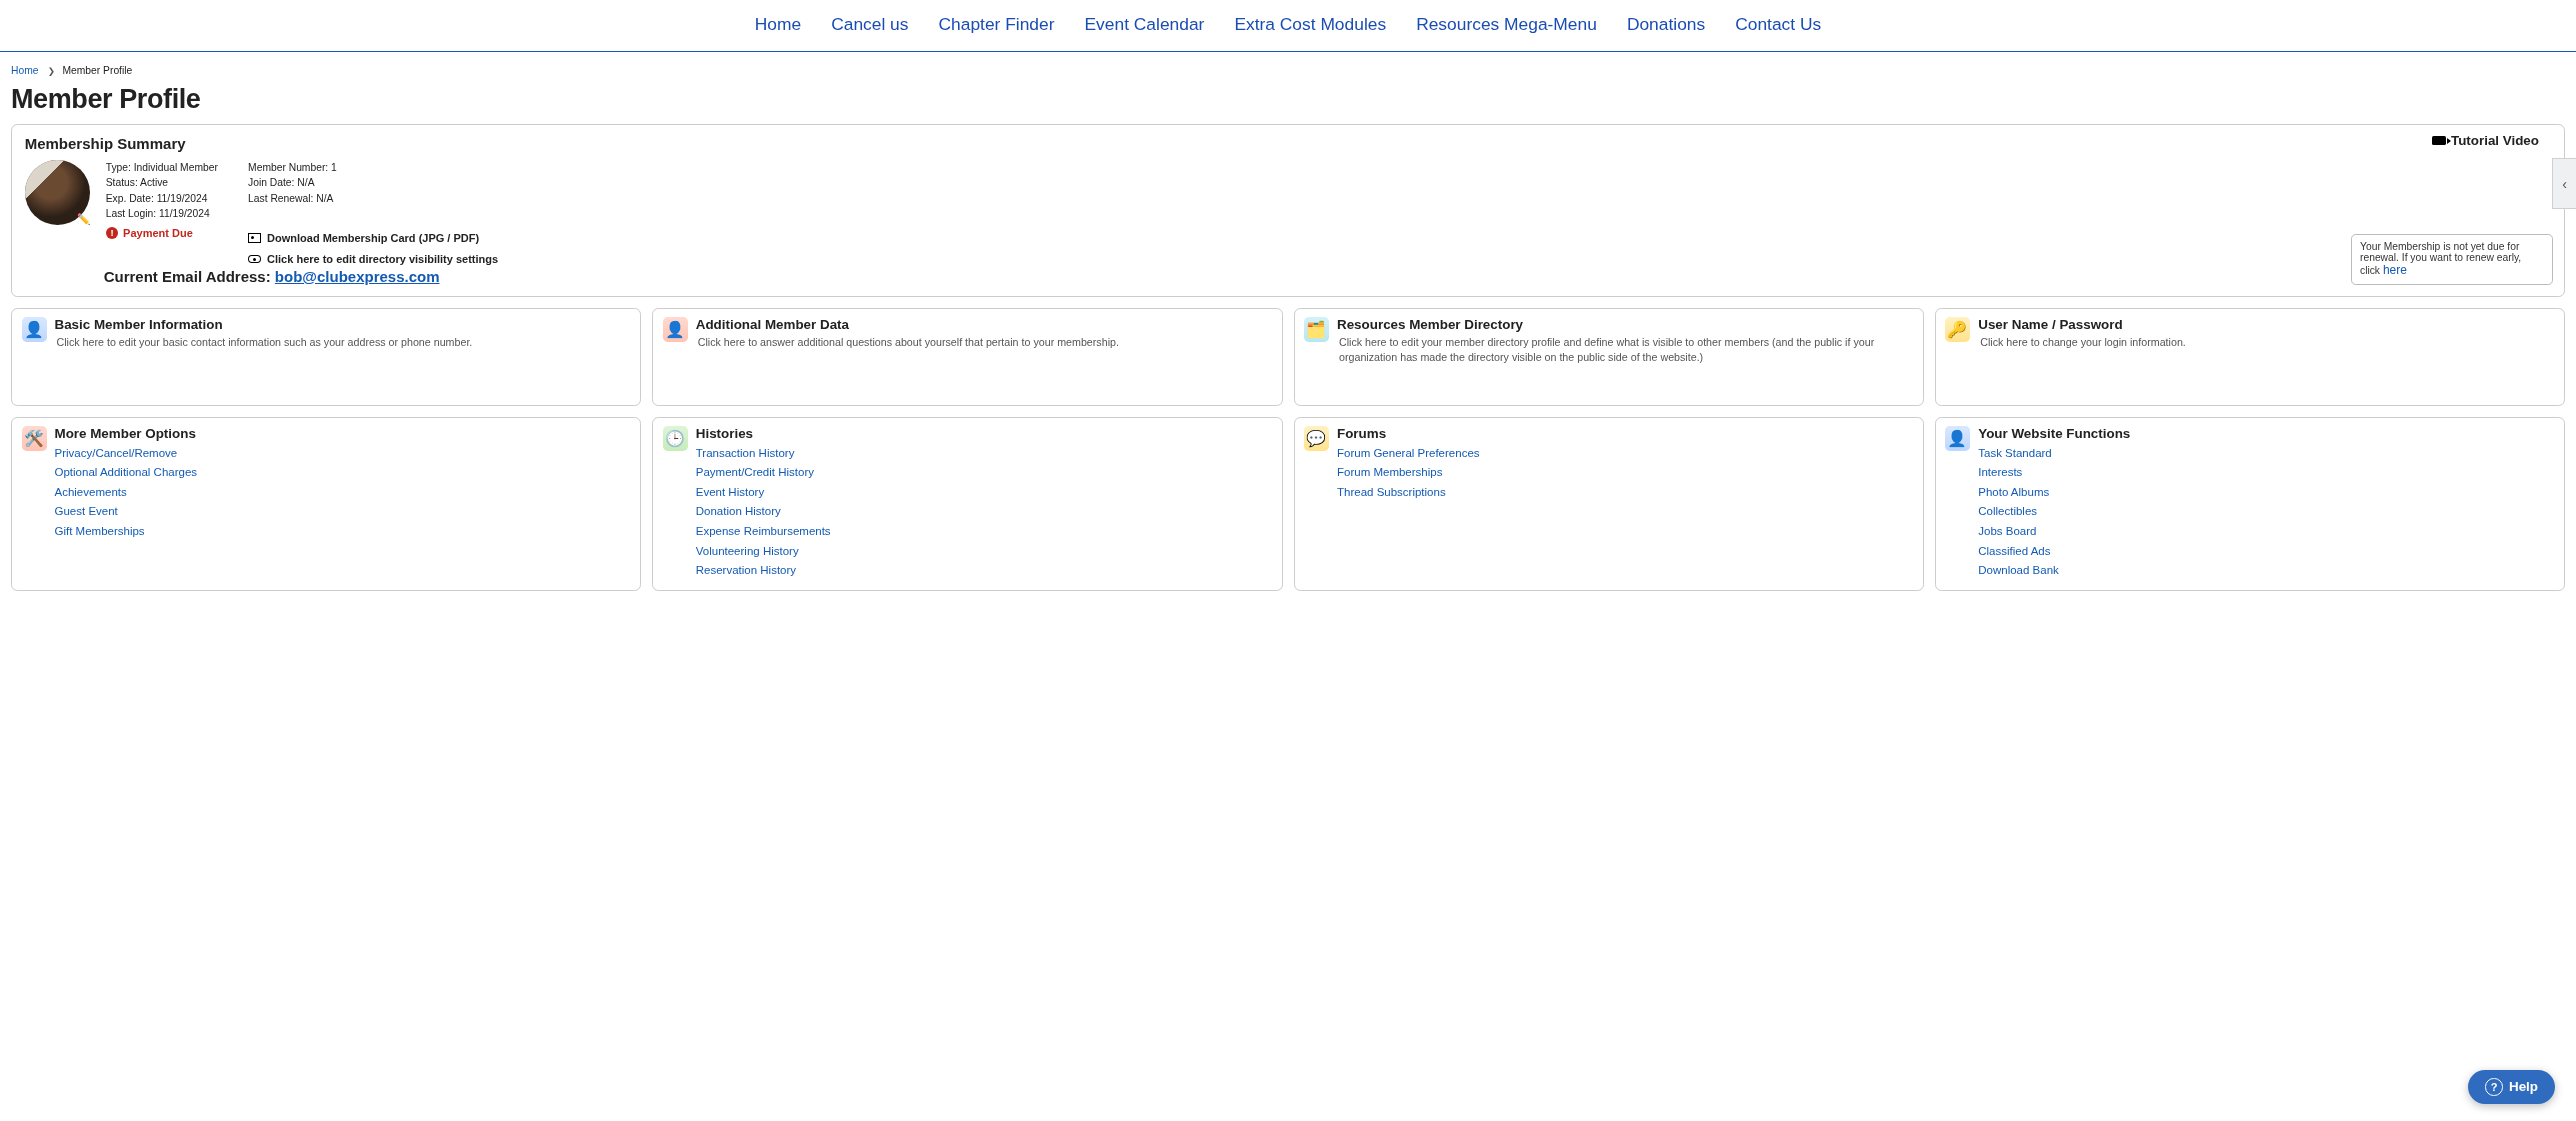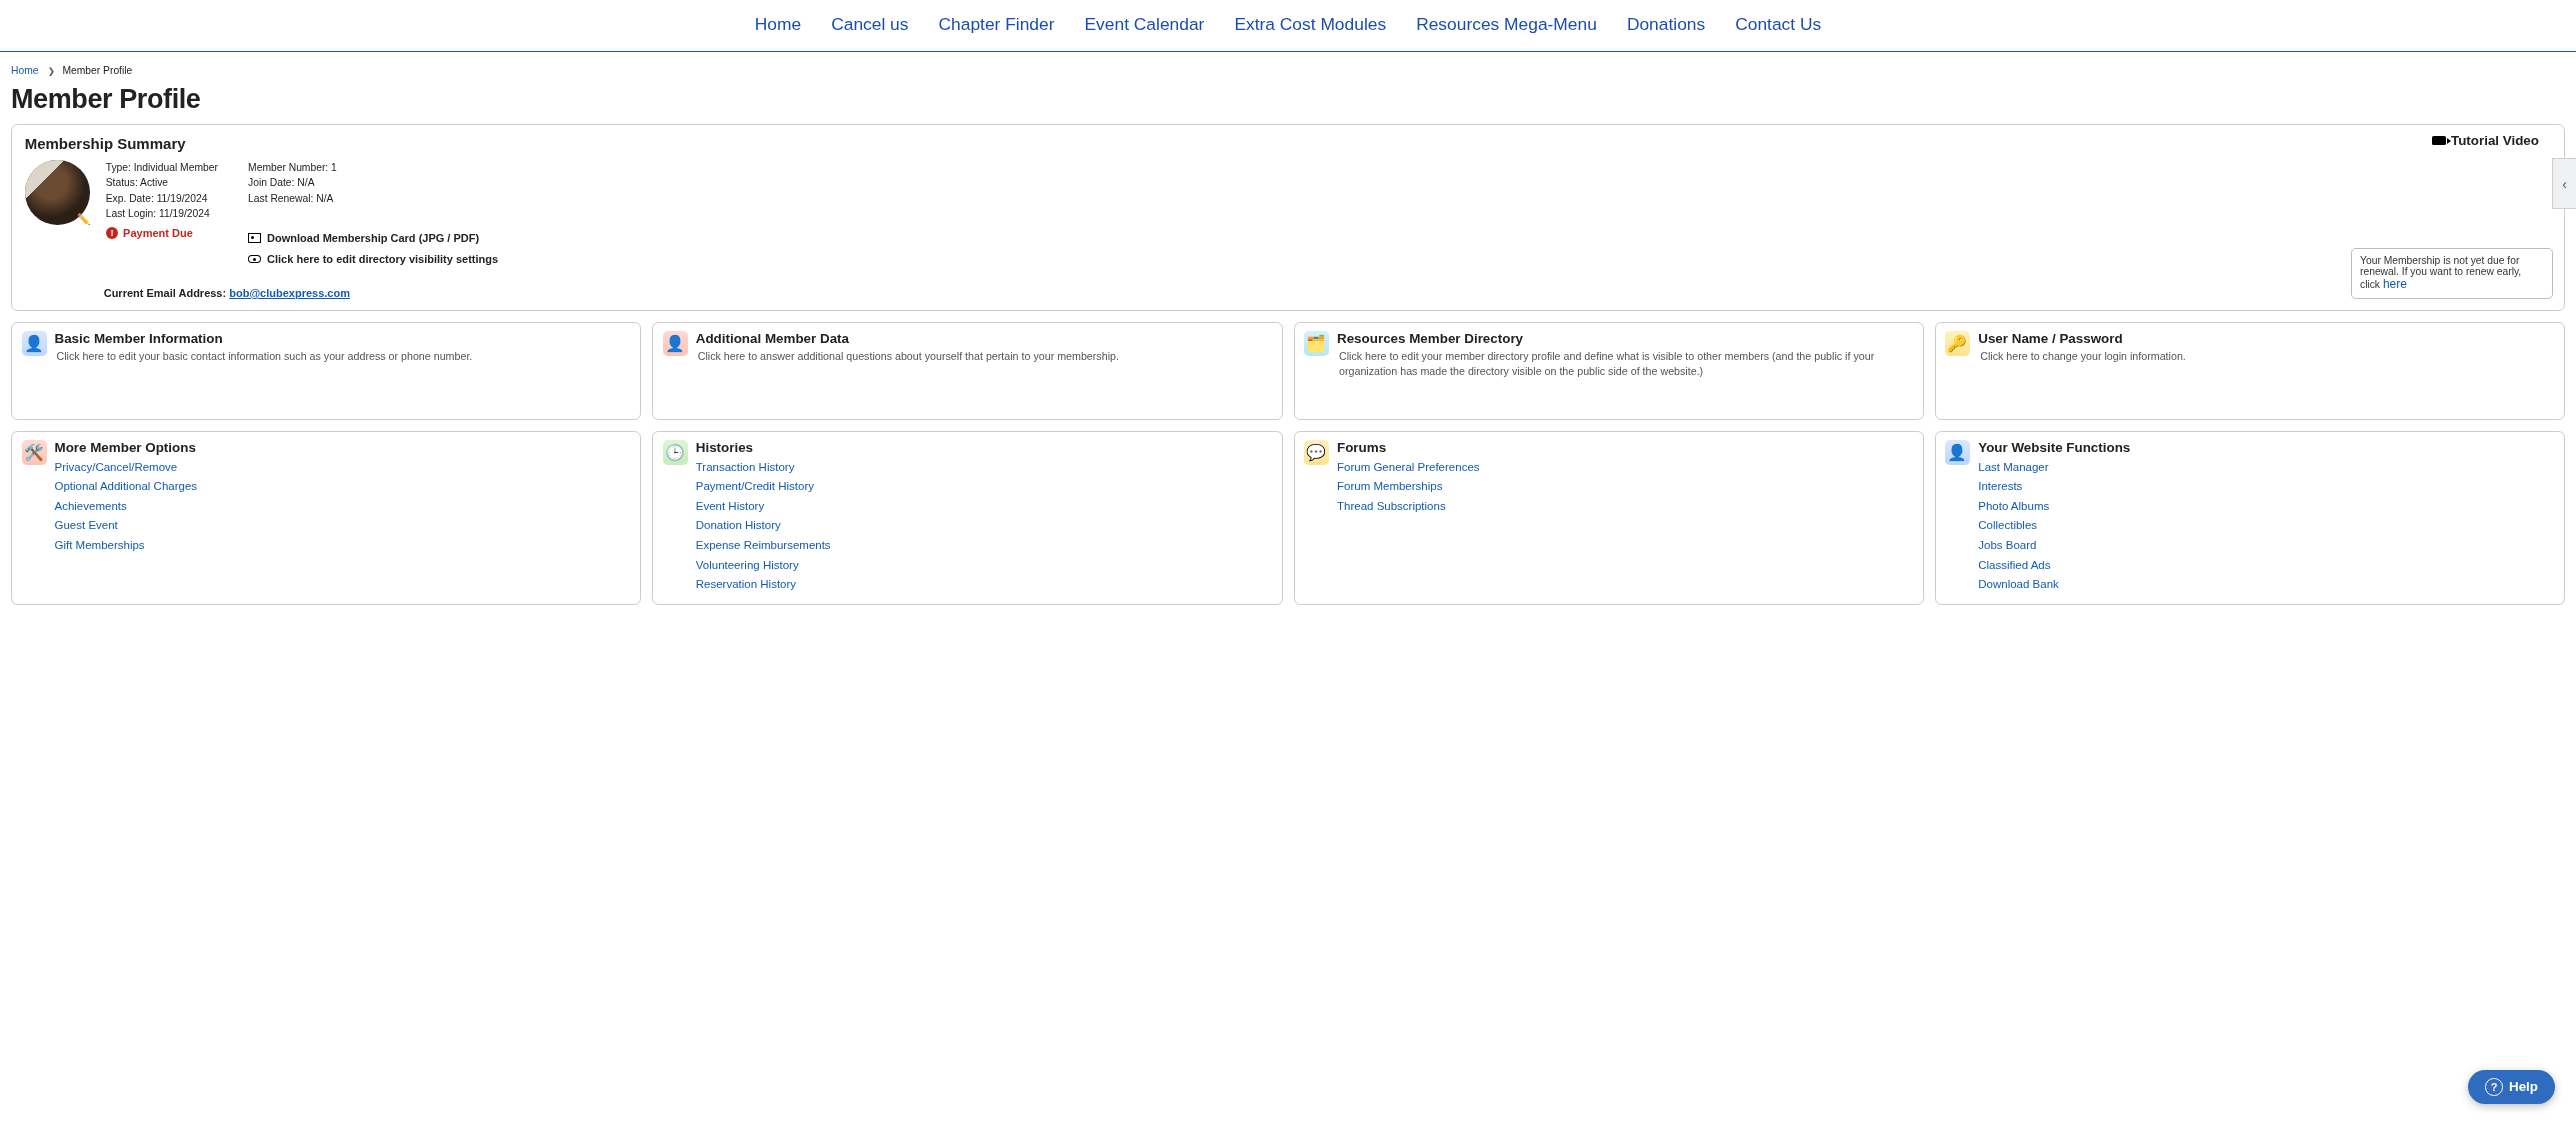--- a/index.html
+++ b/index.html
@@ -25,21 +25,21 @@
   .kv { font-size:10.3px; line-height:1.5; }
   .kv .row{white-space:nowrap;}
   .paydue { display:flex; align-items:center; gap:4.7px; color:#c2271f; font-weight:700; font-size:11px; margin-top:3.2px;}
   .excl { width:12.7px; height:12.7px; border-radius:50%; background:#c2271f; color:#fff; font-size:9.5px; font-weight:700; display:inline-flex; align-items:center; justify-content:center;}
   .dl-line { font-size:11px; font-weight:700; display:flex; align-items:center; gap:6.3px; margin-top:24px;}
   .dl-ico{ width:12.7px; height:9.5px; border:1.2px solid #000; position:relative;}
   .dl-ico::before{content:''; position:absolute; left:1.6px; top:1.6px; width:3.2px; height:3.2px; background:#000; border-radius:50%;}
   .vis-line { font-size:11px; font-weight:700; display:flex; align-items:center; gap:6.3px; margin-top:4.7px;}
   .eye{ width:12.7px; height:8px; border:1.2px solid #000; border-radius:60%/100%; position:relative;}
   .eye::after{content:''; position:absolute; left:4px; top:1.6px; width:3.2px; height:3.2px; background:#000; border-radius:50%;}
-  .email-line{ font-size:11px; font-weight:700; margin-top:19px; margin-left:79px;}
+  .email-line{ font-size:15px; font-weight:700; margin-left:79px;}
   .email-line a{ color:#125ab3; font-weight:700;}
   .renew-box{ position:absolute; right:11px; bottom:11px; border:0.8px solid #bbb; border-radius:4.7px; padding:6.3px 8px; width:202px; font-size:10.3px; color:#333;}
   .renew-box a{ color:#125ab3; font-size:12px; text-decoration:none;}
   
   .grid{ display:grid; grid-template-columns: repeat(4, 1fr); gap:11px;}
   .card{ border:0.8px solid #ccc; border-radius:6.3px; padding:8px 9.5px 9.5px; min-height:98px; display:flex; gap:8px;}
   .card .ico{ width:25px; height:25px; flex:0 0 25px; border-radius:4.7px; display:flex; align-items:center; justify-content:center; font-size:16px;}
   .card .body{ flex:1;}
   .card h3{ font-size:13.4px; font-weight:700; margin:0 0 3.2px;}
   .card p.desc{ font-size:10.7px; color:#555; margin:2px; line-height:1.4;}
@@ -206,21 +206,21 @@
           <li><a href="#">Thread Subscriptions</a></li>
         </ul>
       </div>
     </div>
 
     <div class="card">
       <div class="ico ic-blue">👤</div>
       <div class="body">
         <h3>Your Website Functions</h3>
         <ul>
-          <li><a href="#">Last Manager</a></li>
+          <li><a href="#">Task Standard</a></li>
           <li><a href="#">Interests</a></li>
           <li><a href="#">Photo Albums</a></li>
           <li><a href="#">Collectibles</a></li>
           <li><a href="#">Jobs Board</a></li>
           <li><a href="#">Classified Ads</a></li>
           <li><a href="#">Download Bank</a></li>
         </ul>
       </div>
     </div>
   </div>

